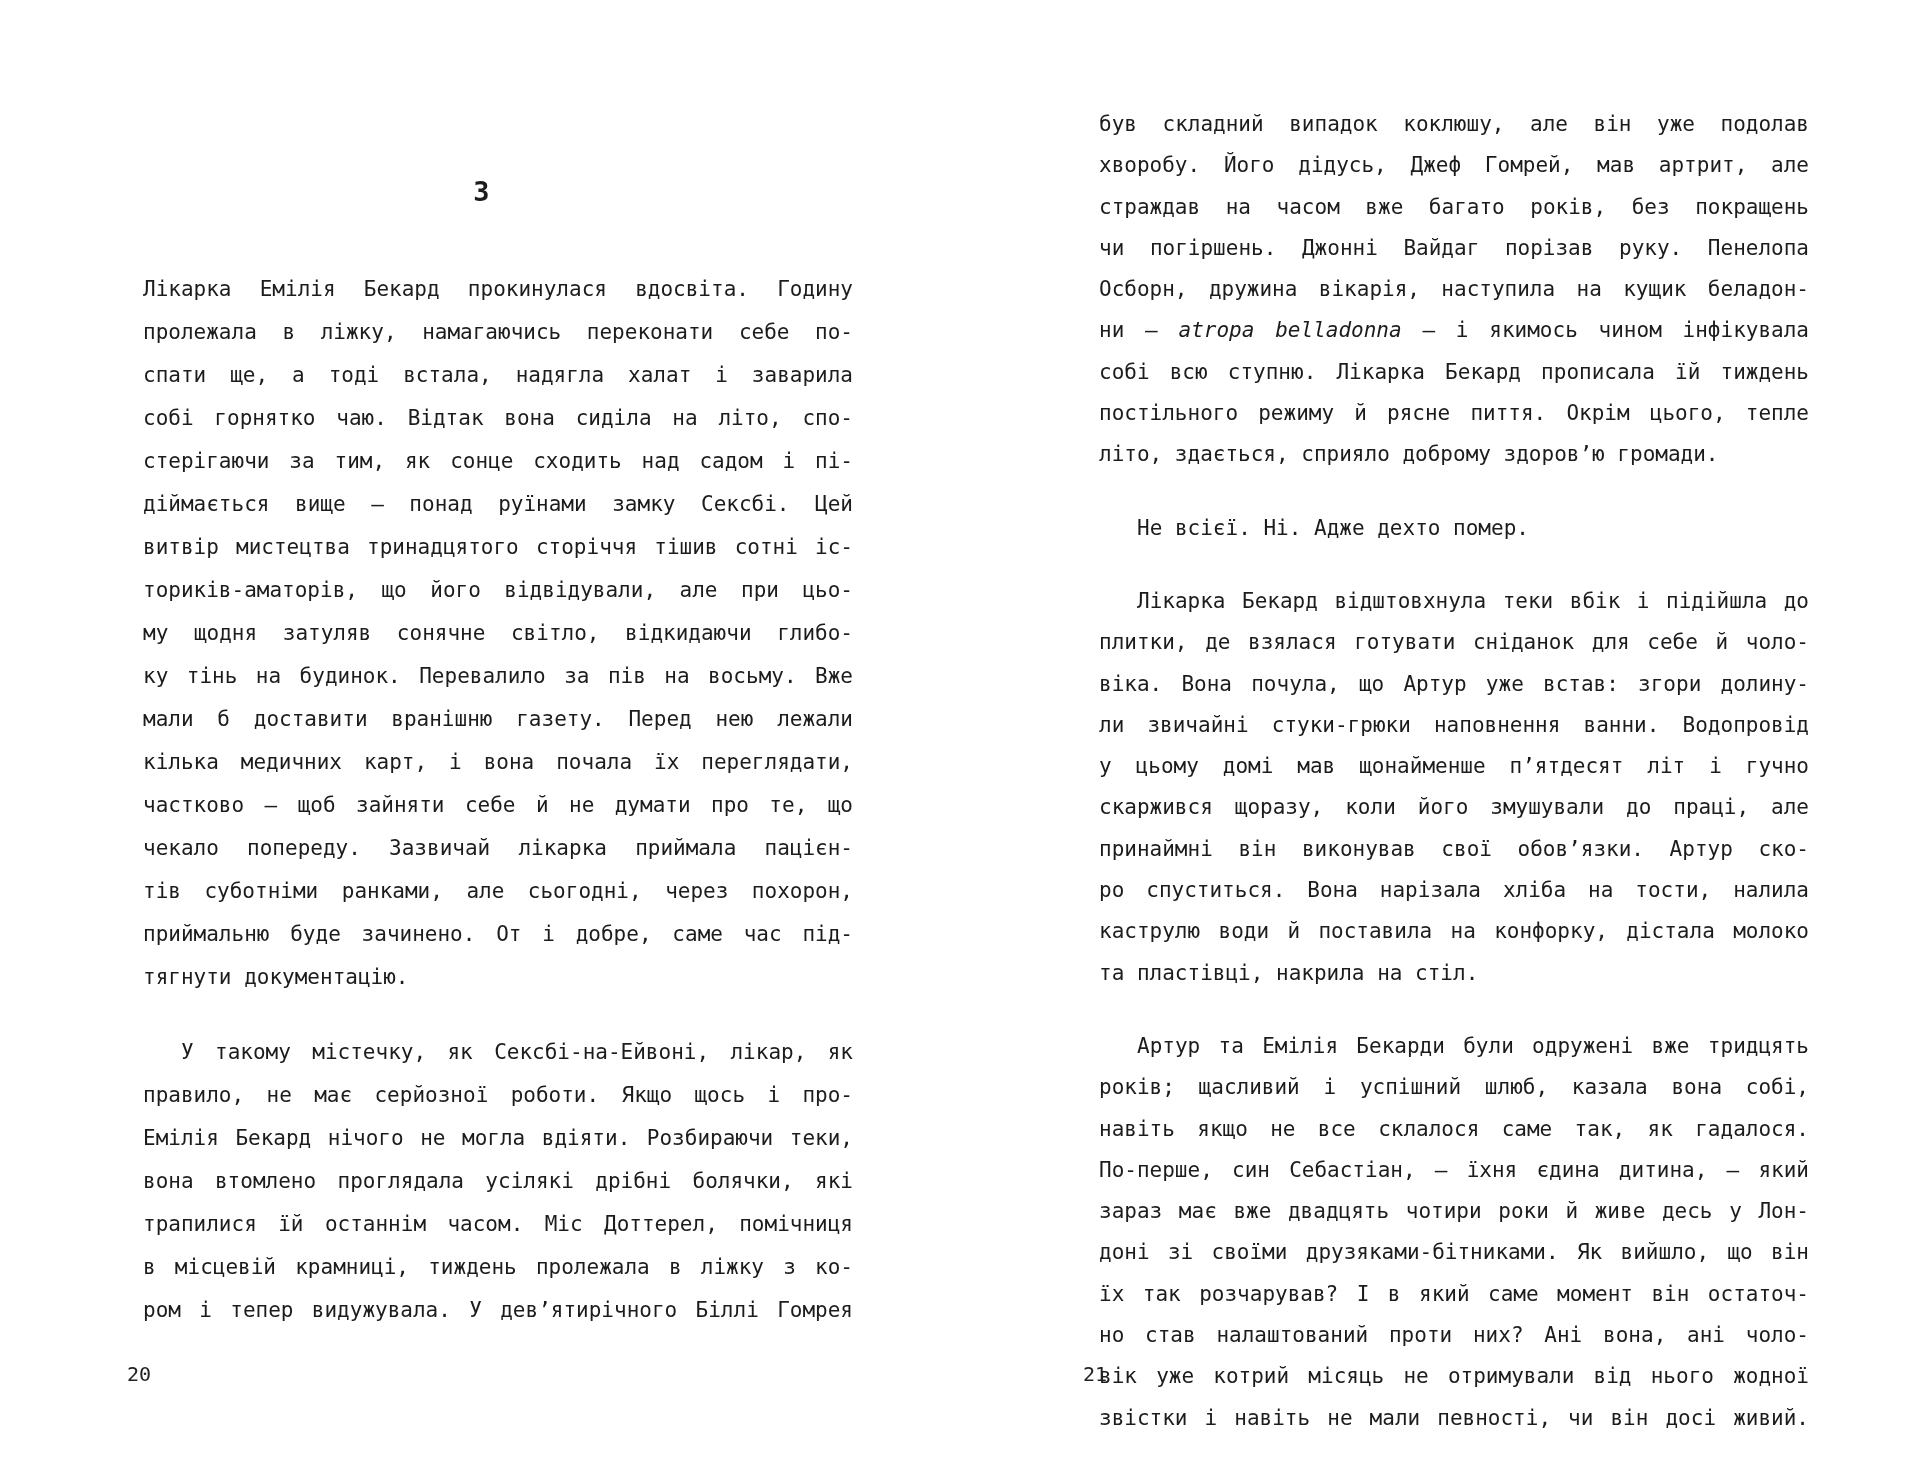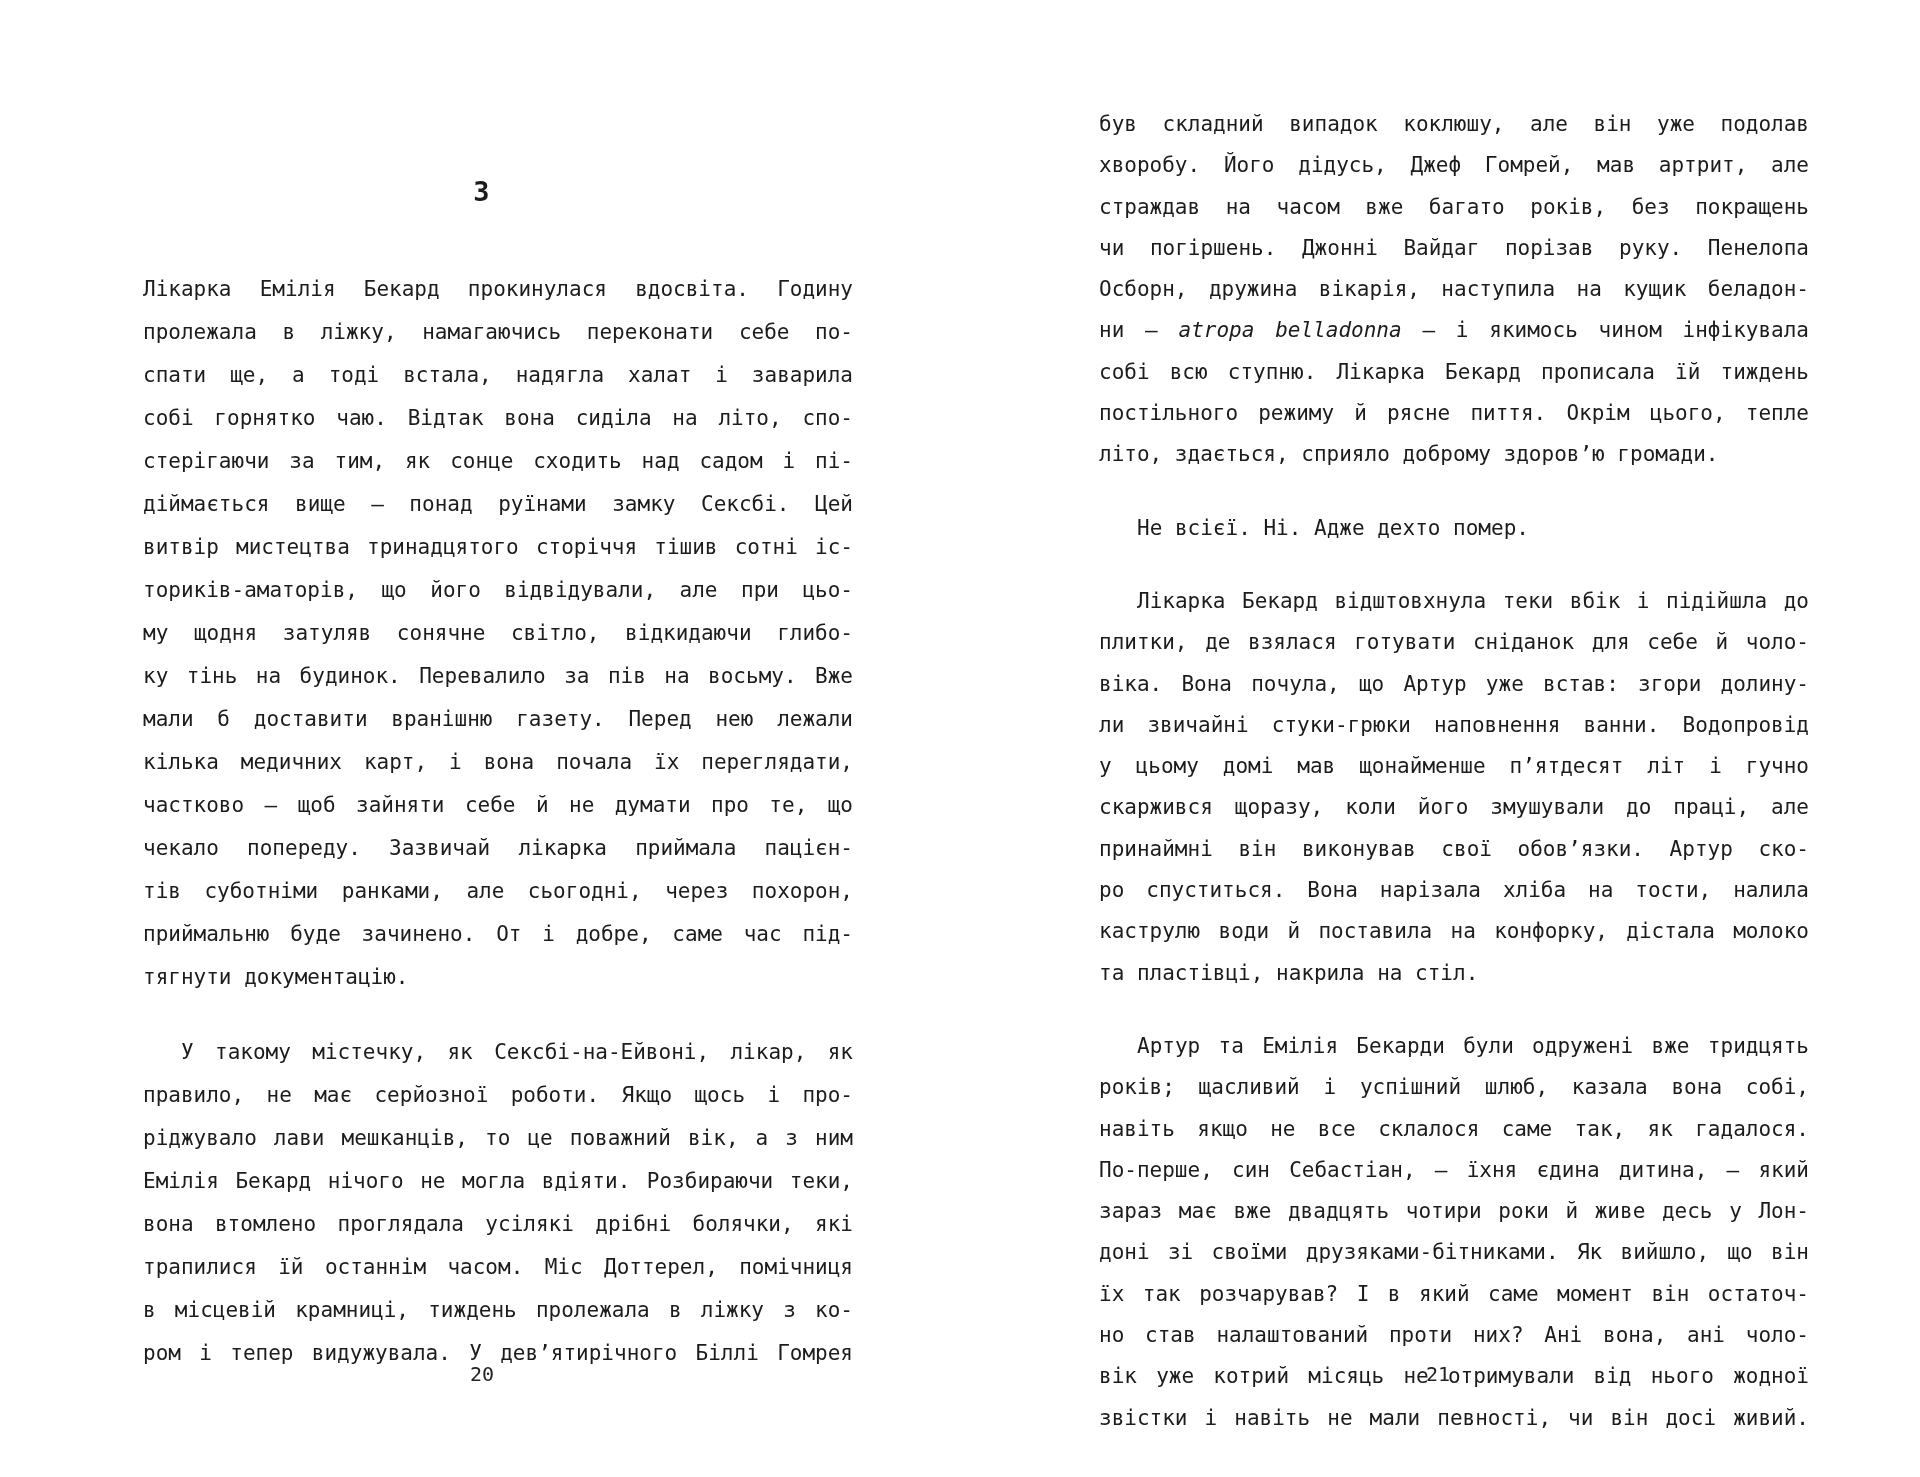--- a/index.html
+++ b/index.html
@@ -28,21 +28,21 @@
     text-align-last:justify;
     -moz-text-align-last:justify;
   }
   .page-left  .line{line-height:43px;height:43px;}
   .page-right .line{line-height:41.3px;height:41.3px;}
   .line.indent{padding-left:38px;margin-top:32px;}
   .line.end{text-align-last:left;-moz-text-align-last:left;}
   .it{font-style:italic;}
   .folio{
     position:absolute;top:1362px;left:0;width:100%;
-    text-align:center;font-size:20px;color:#222222;
+    text-align:left;font-size:20px;color:#222222;
   }
 </style>
 </head>
 <body>
 
 <div class="spread">
 
   <div class="page page-left">
     <div class="chapter-heading">3</div>
     <div class="text-block">
@@ -58,21 +58,20 @@
         <div class="line">ку тінь на будинок. Перевалило за пів на восьму. Вже</div>
         <div class="line">мали б доставити вранішню газету. Перед нею лежали</div>
         <div class="line">кілька медичних карт, і вона почала їх переглядати,</div>
         <div class="line">частково — щоб зайняти себе й не думати про те, що</div>
         <div class="line">чекало попереду. Зазвичай лікарка приймала пацієн-</div>
         <div class="line">тів суботніми ранками, але сьогодні, через похорон,</div>
         <div class="line">приймальню буде зачинено. От і добре, саме час під-</div>
         <div class="line end">тягнути документацію.</div>
         <div class="line indent">У такому містечку, як Сексбі-на-Ейвоні, лікар, як</div>
         <div class="line">правило, не має серйозної роботи. Якщо щось і про-</div>
-        <div class="line">ріджувало лави мешканців, то це поважний вік, а з ним</div>
         <div class="line">Емілія Бекард нічого не могла вдіяти. Розбираючи теки,</div>
         <div class="line">вона втомлено проглядала усілякі дрібні болячки, які</div>
         <div class="line">трапилися їй останнім часом. Міс Доттерел, помічниця</div>
         <div class="line">в місцевій крамниці, тиждень пролежала в ліжку з ко-</div>
         <div class="line">ром і тепер видужувала. У дев’ятирічного Біллі Гомрея</div>
       </div>
     <div class="folio">20</div>
   </div>
 
   <div class="page page-right">

